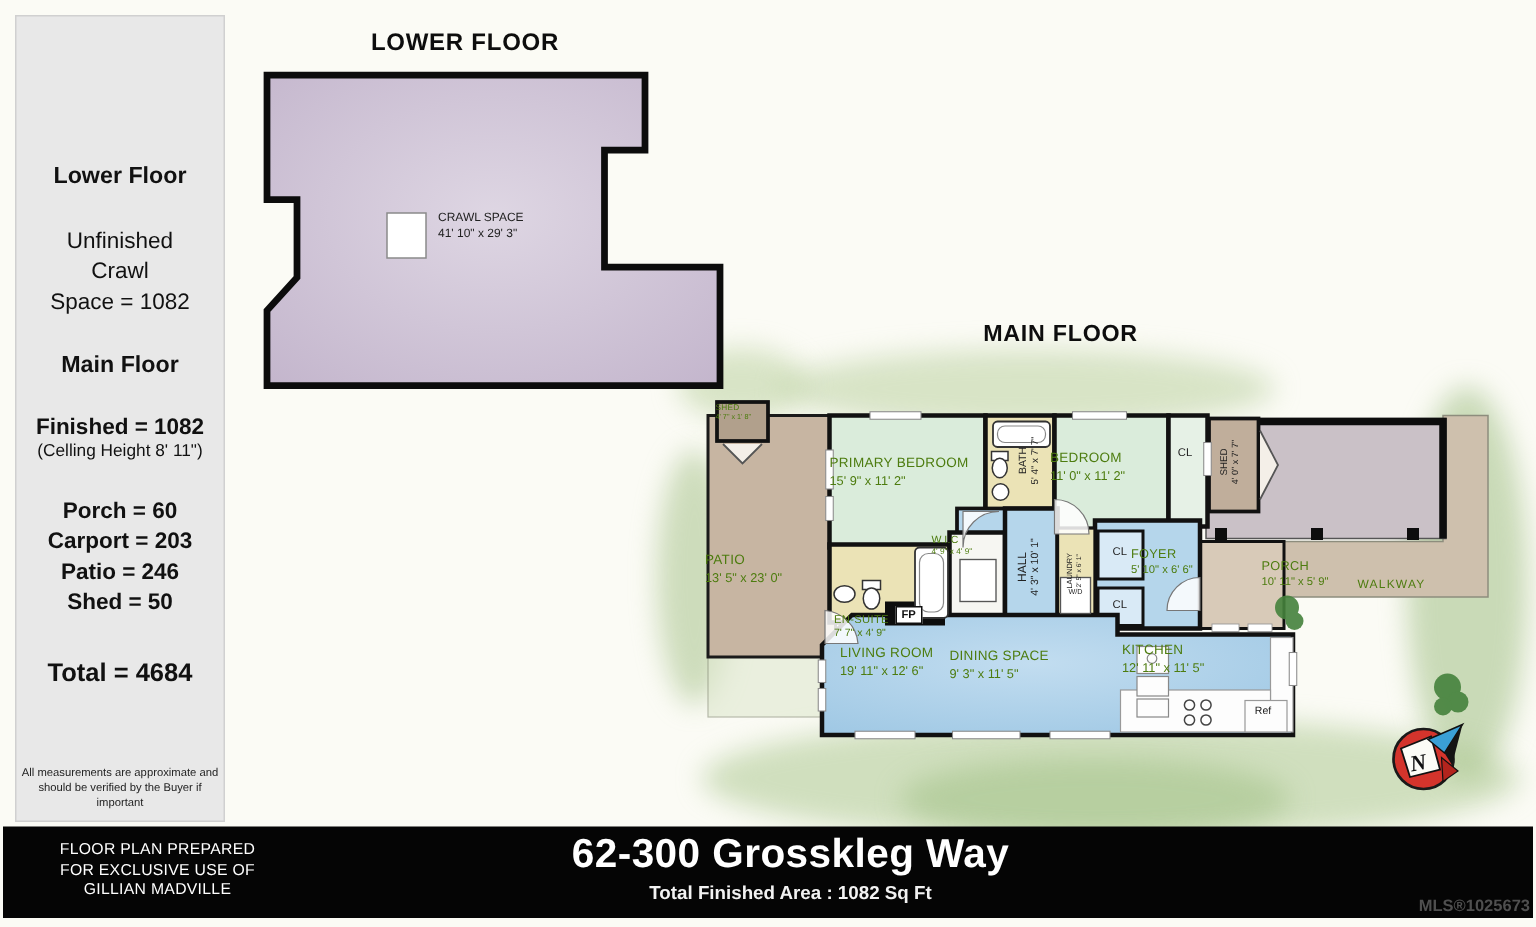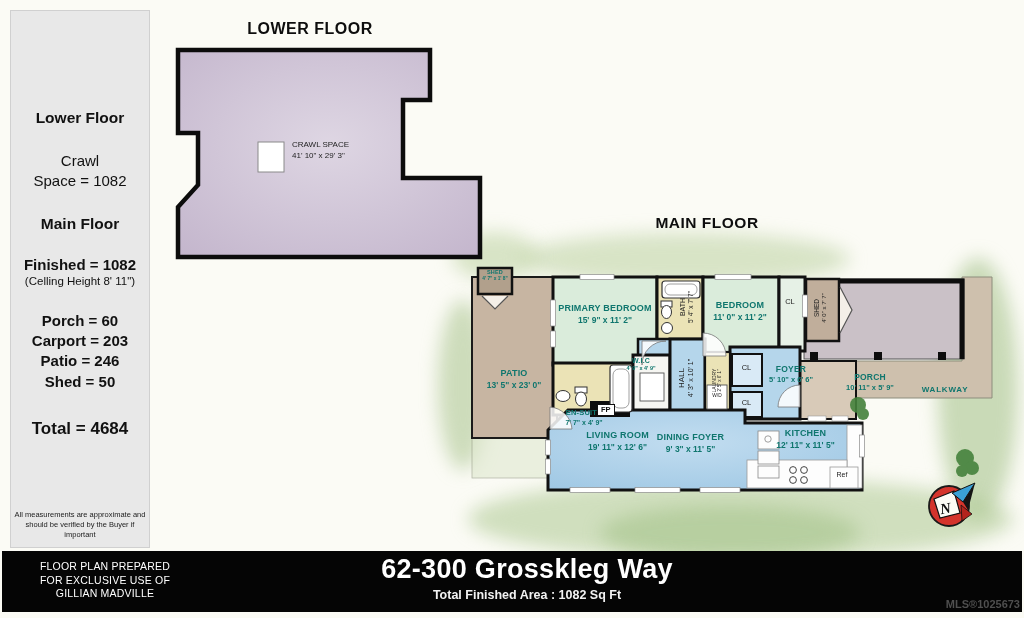--- a/index.html
+++ b/index.html
@@ -10,21 +10,21 @@
   .sidebar{position:absolute;left:10px;top:10px;width:138px;height:536px;background:#e8e8e8;
            border:1px solid #d0d0d0;text-align:center;}
   .sb-h{font-weight:bold;font-size:15.5px;}
   .sb-t{font-size:15px;line-height:1.35;}
   .sb-small{font-size:11.5px;}
   .sb-total{font-weight:bold;font-size:17px;}
   .sb-disc{position:absolute;bottom:7px;left:0;right:0;font-size:7.5px;line-height:1.35;color:#222;}
   
   .plan-title{position:absolute;font-weight:bold;font-size:16px;letter-spacing:.5px;text-align:center;color:#0d0d0d;}
   
-  .rlabel{position:absolute;text-align:center;color:#0f766e;line-height:1.3;font-weight:bold;}
+  .rlabel{position:absolute;color:#4d7c0f;line-height:1.3;}
   .rname{font-size:9px;letter-spacing:.2px;}
   .rdims{font-size:8.5px;}
   .sm .rname{font-size:7.5px;}
   .sm .rdims{font-size:7px;}
   .xs .rname{font-size:5.5px;}
   .xs .rdims{font-size:4.8px;}
   .vlabel{position:absolute;display:flex;flex-direction:column;align-items:center;justify-content:center;
           transform:rotate(-90deg);color:#222;line-height:1.25;text-align:center;}
   .cl{position:absolute;font-size:7.5px;color:#222;text-align:center;}
   .fp-box{position:absolute;background:#fff;border:1.5px solid #111;font-size:7.5px;font-weight:bold;
@@ -51,20 +51,21 @@
   <div class="blob" style="left:520px;top:233px;width:330px;height:52px;background:rgba(172,200,142,.45);"></div>
   <div class="blob" style="left:938px;top:258px;width:80px;height:262px;background:rgba(152,186,122,.5);"></div>
   <div class="blob" style="left:468px;top:478px;width:545px;height:82px;background:rgba(166,196,136,.5);"></div>
   <div class="blob" style="left:452px;top:232px;width:85px;height:48px;background:rgba(182,206,152,.5);"></div>
   <div class="blob" style="left:600px;top:505px;width:260px;height:55px;background:rgba(145,182,115,.4);"></div>
 
   <div class="sidebar">
     <div style="height:98px;"></div>
     <div class="sb-h">Lower Floor</div>
     <div style="height:24px;"></div>
+    <div class="sb-t">Unfinished</div>
     <div class="sb-t">Crawl</div>
     <div class="sb-t">Space = 1082</div>
     <div style="height:23px;"></div>
     <div class="sb-h">Main Floor</div>
     <div style="height:22px;"></div>
     <div class="sb-t" style="font-weight:bold;">Finished = 1082</div>
     <div class="sb-small">(Celling Height 8' 11")</div>
     <div style="height:24px;"></div>
     <div class="sb-t" style="font-weight:bold;">Porch = 60</div>
     <div class="sb-t" style="font-weight:bold;">Carport = 203</div>
@@ -258,21 +259,21 @@
   <div class="cl" style="left:731px;top:398px;width:31px;">CL</div>
   <div class="rlabel sm" style="left:728px;top:364px;width:74px;padding-left:26px;">
     <div class="rname" style="font-size:8.5px;">FOYER</div>
     <div class="rdims" style="font-size:7.5px;">5' 10" x 6' 6"</div>
   </div>
   <div class="rlabel" style="left:560px;top:430px;width:115px;">
     <div class="rname">LIVING ROOM</div>
     <div class="rdims">19' 11" x 12' 6"</div>
   </div>
   <div class="rlabel" style="left:633px;top:432px;width:115px;">
-    <div class="rname">DINING FOYER</div>
+    <div class="rname">DINING SPACE</div>
     <div class="rdims">9' 3" x 11' 5"</div>
   </div>
   <div class="rlabel" style="left:748px;top:428px;width:115px;">
     <div class="rname">KITCHEN</div>
     <div class="rdims">12' 11" x 11' 5"</div>
   </div>
   <div class="fp-box" style="left:597px;top:404px;">FP</div>
   <div class="tinybox" style="left:707px;top:393px;width:20px;">W/D</div>
   <div class="refbox" style="left:828px;top:471px;width:28px;">Ref</div>
 

